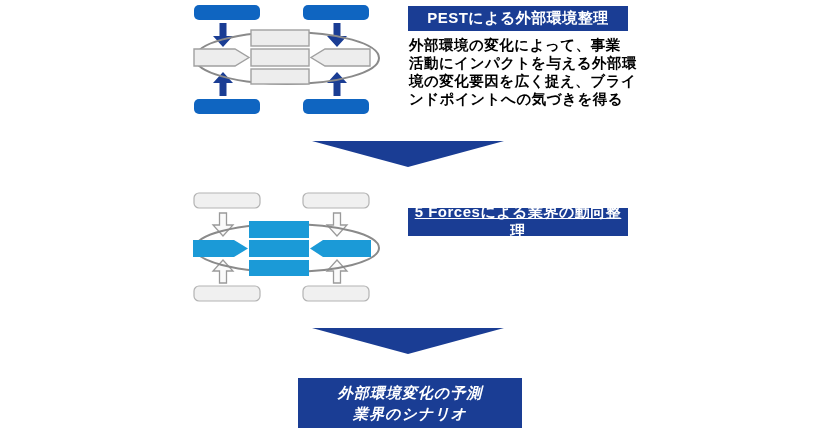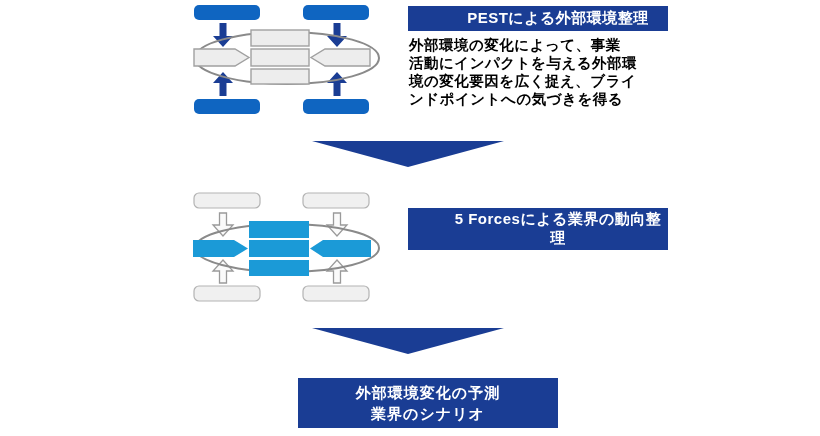--- a/index.html
+++ b/index.html
@@ -10,21 +10,20 @@
   html,body{margin:0;padding:0;background:#fff;}
   .stage{
     position:relative;width:820px;height:436px;background:#fff;overflow:hidden;
     font-family:"Liberation Sans","DejaVu Sans",sans-serif;
   }
   .abs{position:absolute;}
   .title-bar{
     background:var(--navy);color:#fff;font-weight:bold;font-size:15px;
     display:flex;align-items:center;justify-content:center;text-align:center;
     letter-spacing:0.5px;
-    padding-left:40px;
   }
   .desc{
     color:#000;font-weight:bold;font-size:14.5px;line-height:18px;
     white-space:pre-line;letter-spacing:0.5px;margin:0;
   }
   .result-box{
     background:var(--navy);color:#fff;font-weight:bold;font-size:15px;line-height:21px;
     display:flex;align-items:center;justify-content:center;text-align:center;
     white-space:pre-line;letter-spacing:1px;
   }
@@ -92,26 +91,26 @@
     <ellipse cx="101" cy="61" rx="92" ry="24" style="fill:none;stroke:var(--ellipse,#8a8a8a);stroke-width:2"></ellipse>
     <g style="fill:var(--cyan,#1b9ad7)">
       <rect x="63" y="34" width="60" height="17"></rect>
       <path d="M7 53 L48 53 L62 61.5 L48 70 L7 70 Z"></path>
       <rect x="63" y="53" width="60" height="17"></rect>
       <path d="M137 53 L185 53 L185 70 L137 70 L124 61.5 Z"></path>
       <rect x="63" y="73" width="60" height="16"></rect>
     </g>
   </svg>
 
-  <div class="abs title-bar" style="left:408px;top:208px;width:220px;height:42px;">
+  <div class="abs title-bar" style="left:408px;top:208px;width:220px;height:28px;text-decoration:underline;">
     <span>5 Forcesによる業界の動向整理</span>
   </div>
 
   <svg class="abs" style="left:311px;top:326px;" width="194" height="30" viewBox="0 0 194 30">
     <polygon points="1,2 193,2 97,28" style="fill:var(--navy,#1a3d94)"></polygon>
   </svg>
 
-  <div class="abs result-box" style="left:298px;top:378px;width:260px;height:50px;">
+  <div class="abs result-box" style="left:298px;top:378px;width:224px;height:50px;font-style:italic;">
     <span>外部環境変化の予測
 業界のシナリオ</span>
   </div>
 
 </div>
 
 </body></html>

